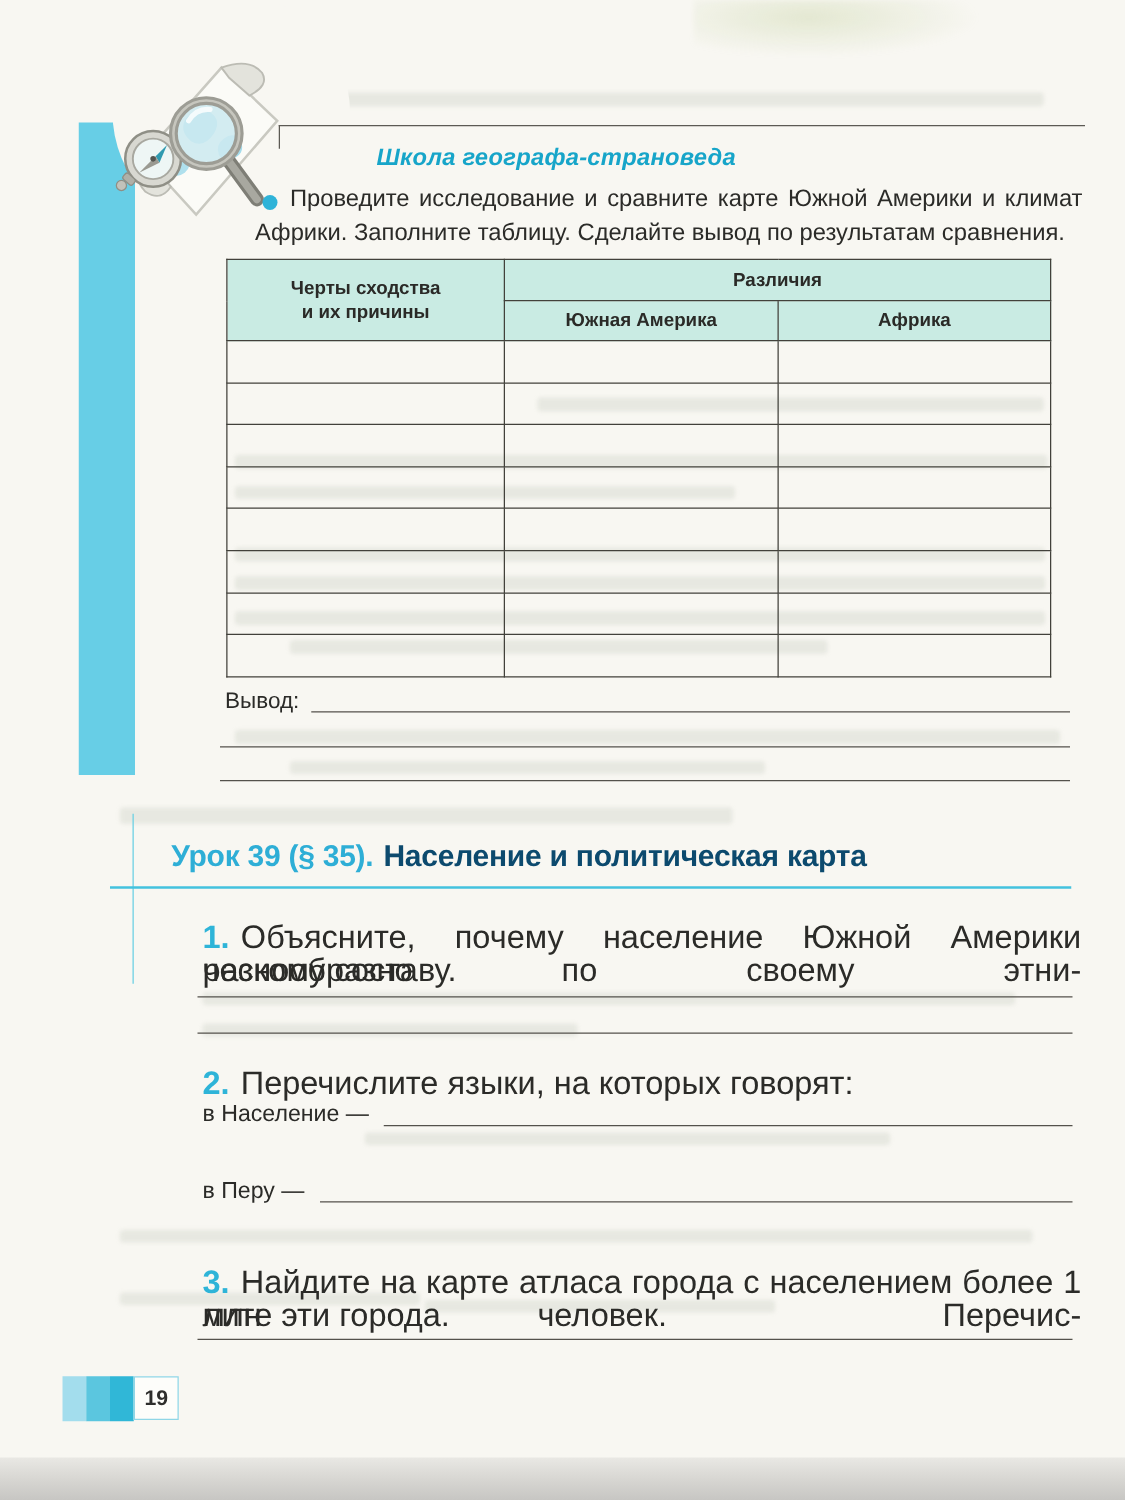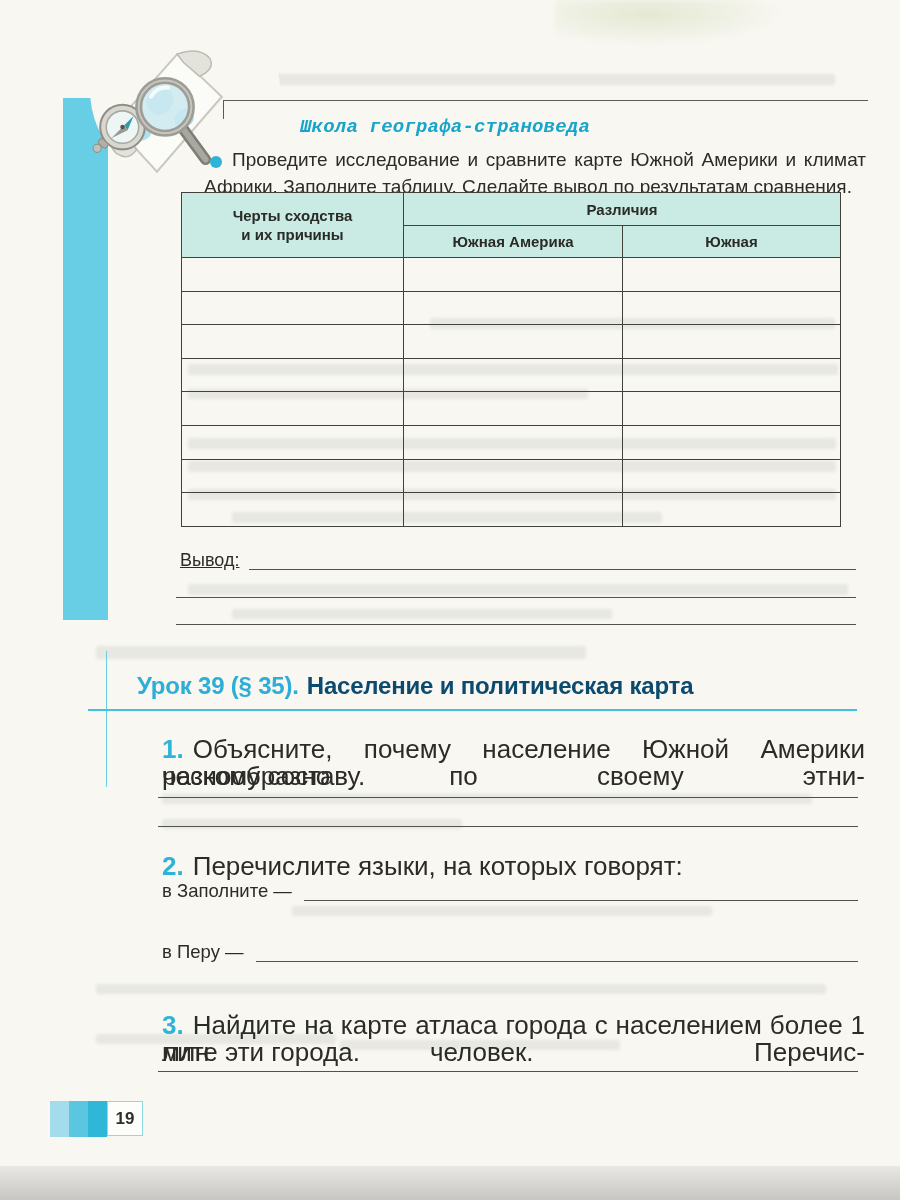--- a/index.html
+++ b/index.html
@@ -19,38 +19,38 @@
 
   
   .side-bar{position:absolute;left:63px;top:98px;width:45px;height:522px;background:#67cee6;z-index:1;}
   .icon-cutout{position:absolute;left:90px;top:-5px;width:190px;height:190px;border-radius:50%;background:#f8f7f2;z-index:2;}
   .map-icon{position:absolute;left:86px;top:44px;width:152px;height:152px;z-index:3;}
 
   
   .bracket-h{position:absolute;left:223px;top:100px;width:645px;height:0;border-top:1.2px solid #5c5a54;z-index:4;}
   .bracket-v{position:absolute;left:223px;top:100px;width:0;height:19px;border-left:1.2px solid #5c5a54;z-index:4;}
   .school-title{position:absolute;left:250px;top:116px;width:390px;text-align:center;
-    font-family:Liberation Mono, monospace;font-style:italic;font-weight:bold;
+    font-family:Liberation Sans, sans-serif;font-style:italic;font-weight:bold;
     font-size:19px;color:#17a5c9;z-index:4;letter-spacing:.2px;}
 
   
   .bullet{position:absolute;left:210px;top:156px;width:12px;height:12px;border-radius:50%;background:#2fb3d8;z-index:4;}
   .intro-l1{position:absolute;left:232px;top:146px;width:634px;font-size:19px;line-height:27px;
     text-align:justify;text-align-last:justify;z-index:4;}
   .intro-l2{position:absolute;left:204px;top:173px;width:662px;font-size:19px;line-height:27px;z-index:4;}
 
   
-  .cmp-table{position:absolute;left:181px;top:192px;width:659px;border-collapse:collapse;table-layout:fixed;z-index:4;padding-left:44px;}
+  .cmp-table{position:absolute;left:181px;top:207px;width:659px;border-collapse:collapse;table-layout:fixed;z-index:4;padding-left:44px;}
   .cmp-table td,.cmp-table th{border:1.4px solid #42413b;padding:0;font-size:15px;line-height:19px;
     font-weight:bold;color:#2a2a27;text-align:center;vertical-align:middle;}
   .cmp-table .hd{background:#c9ebe3;}
   .cmp-table .body-row td{height:32.6px;background:transparent;font-weight:normal;}
 
   
-  .label-row{position:absolute;display:flex;align-items:flex-end;z-index:4;text-decoration:underline;}
+  .label-row{position:absolute;display:flex;align-items:flex-end;z-index:4;}
   .label-row .lbl{font-size:18px;line-height:20px;white-space:nowrap;padding-right:10px;}
   .label-row .fill{flex:1;border-bottom:1.3px solid #54524c;height:100%;}
   .wline{position:absolute;height:0;border-top:1.3px solid #54524c;z-index:4;}
 
   
   .lesson-vline{position:absolute;left:106px;top:651px;width:0;height:136px;border-left:1.6px solid #68cfe4;z-index:4;}
   .lesson-rule{position:absolute;left:88px;top:709px;width:769px;height:0;border-top:2px solid #43c2de;z-index:4;}
   .lesson-heading{position:absolute;left:137px;top:672px;font-size:24px;font-weight:bold;letter-spacing:-.2px;z-index:4;white-space:nowrap;}
   .lesson-heading .cyan{color:#2eaed6;margin-right:8px;}
   .lesson-heading .black{color:#0c4a6e;}
@@ -141,21 +141,21 @@
     <tbody>
         <tr style="height:33px">
       <td class="hd" rowspan="2">
         <div>Черты сходства</div>
         <div>и их причины</div>
       </td>
       <td class="hd" colspan="2">Различия</td>
     </tr>
     <tr style="height:32px">
       <td class="hd">Южная Америка</td>
-      <td class="hd">Южная</td>
+      <td class="hd">Африка</td>
     </tr>
     <tr class="body-row">
           <td></td>
           <td></td>
           <td></td>
         </tr>
     <tr class="body-row">
           <td></td>
           <td></td>
           <td></td>
@@ -210,21 +210,21 @@
     <span class="tnum">1.</span><span>Объясните, почему население Южной Америки разнообразно по своему этни-</span>
   </div>
   <div class="task-line" style="left:162px;top:763px;width:703px">ческому составу.</div>
   <div class="wline" style="left:158px;top:797px;width:700px"></div>
   <div class="wline" style="left:158px;top:826px;width:700px"></div>
 
   <div class="task-line" style="left:162px;top:853px;width:703px">
     <span class="tnum">2.</span><span>Перечислите языки, на которых говорят:</span>
   </div>
   <div class="lang-row" style="top:879px">
-    <span class="lbl">в Заполните —</span>
+    <span class="lbl">в Население —</span>
       <span class="fill"></span>
   </div>
   <div class="lang-row" style="top:940px">
     <span class="lbl">в Перу —</span>
       <span class="fill"></span>
   </div>
 
   <div class="task-line just" style="left:162px;top:1012px;width:703px">
     <span class="tnum">3.</span><span>Найдите на карте атласа города с населением более 1 млн человек. Перечис-</span>
   </div>

